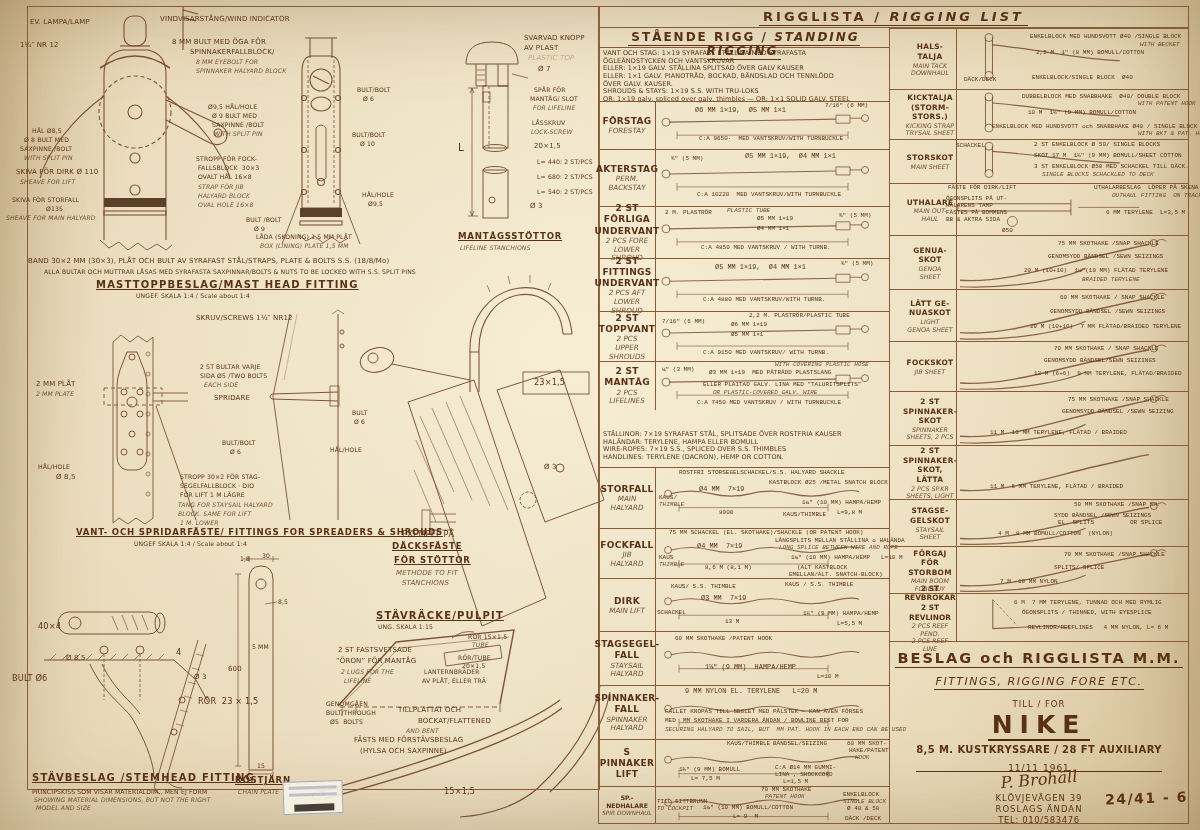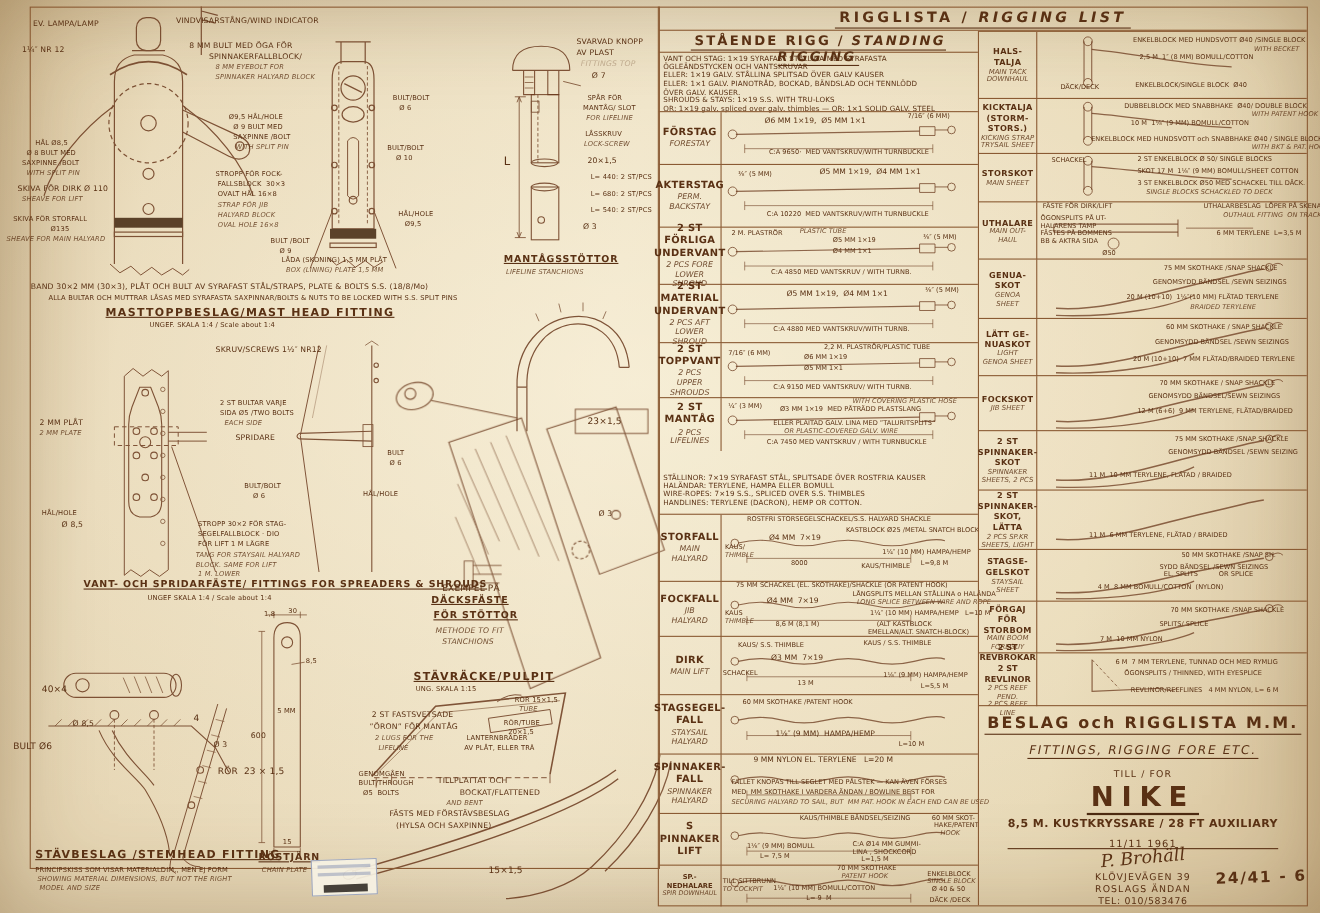--- a/index.html
+++ b/index.html
@@ -20,22 +20,22 @@
   #mid{position:absolute;left:0;top:21px;width:290px;height:795px;}
   #right{position:absolute;left:290px;top:21px;width:299px;height:795px;border-left:1px solid #8a5a33;box-sizing:border-box;}
   .sec-head{position:absolute;left:0;width:100%;height:20px;text-align:center;font-size:12px;font-weight:bold;
     letter-spacing:2px;border-bottom:1px solid #8a5a33;padding-top:2px;box-sizing:border-box;}
   .sec-head .ul{border-bottom:1.4px solid #5a3114;padding:0 3px 1px;}
   .intro{position:absolute;left:4px;right:2px;}
   .intro div{font-size:6.5px;line-height:1.18;white-space:nowrap;letter-spacing:.1px;}
   .trow{position:absolute;left:0;right:0;border-top:1px solid #8a5a33;}
   .tlabel{position:absolute;left:0;top:0;bottom:0;width:57px;border-right:1px solid #8a5a33;
     display:flex;flex-direction:column;justify-content:center;align-items:center;padding:1px;box-sizing:border-box;}
-  #right .tlabel{width:53px;}
-  .tcontent{position:absolute;left:58px;top:0;right:0;bottom:0;}
+  #right .tlabel{width:53px;margin-left:14px;}
+  .tcontent{position:absolute;left:58px;top:0;right:0;bottom:0;font-family:Liberation Mono, monospace;}
   #right .tcontent{left:54px;}
   .lsv{font-size:9px;font-weight:bold;letter-spacing:.3px;text-align:center;line-height:1.25;}
   .len{font-size:7.2px;font-style:italic;text-align:center;line-height:1.2;opacity:.85;}
   #right .lsv{font-size:7.4px;line-height:1.3;}
   #right .len{font-size:6.3px;}
   .trow.small .lsv{font-size:6.1px;letter-spacing:0;}
   .trow.small .len{font-size:5.8px;}
   .note{position:absolute;font-size:6.9px;line-height:1;white-space:pre;}
   .note.s{font-size:6px;}
   .note.e{font-style:italic;opacity:.85;}
@@ -267,21 +267,21 @@
       <div class="ann t" style="left: 352px; top: 132px;">BULT/BOLT</div>
       <div class="ann t" style="left: 360px; top: 141px;">Ø 10</div>
       <div class="ann t" style="left: 362px; top: 192px;">HÅL/HOLE</div>
       <div class="ann t" style="left: 368px; top: 201px;">Ø9,5</div>
       <div class="ann" style="left: 28px; top: 258px;">BAND 30×2 MM (30×3), PLÅT OCH BULT AV SYRAFAST STÅL/STRAPS, PLATE &amp; BOLTS S.S. (18/8/Mo)</div>
       <div class="ann t" style="left: 44px; top: 269px;">ALLA BULTAR OCH MUTTRAR LÅSAS MED SYRAFASTA SAXPINNAR/BOLTS &amp; NUTS TO BE LOCKED WITH S.S. SPLIT PINS</div>
       <div class="ann ttl" style="left: 96px; top: 279px;">MASTTOPPBESLAG/MAST HEAD FITTING</div>
       <div class="ann t" style="left: 136px; top: 293px;">UNGEF. SKALA 1:4 / Scale about 1:4</div>
       <div class="ann" style="left: 524px; top: 35px;">SVARVAD KNOPP</div>
       <div class="ann" style="left: 524px; top: 45px;">AV PLAST</div>
-      <div class="ann ghost" style="left: 528px; top: 55px;">FITTINGS TOP</div>
+      <div class="ann ghost" style="left: 528px; top: 55px;">PLASTIC TOP</div>
       <div class="ann" style="left: 538px; top: 66px;">Ø 7</div>
       <div class="ann t" style="left: 534px; top: 87px;">SPÅR FÖR</div>
       <div class="ann t" style="left: 530px; top: 96px;">MANTÅG/ SLOT</div>
       <div class="ann t e" style="left: 533px; top: 105px;">FOR LIFELINE</div>
       <div class="ann t" style="left: 532px; top: 120px;">LÅSSKRUV</div>
       <div class="ann t e" style="left: 531px; top: 129px;">LOCK-SCREW</div>
       <div class="ann" style="left: 534px; top: 143px;">20×1,5</div>
       <div class="ann t" style="left: 537px; top: 159px;">L= 440: 2 ST/PCS</div>
       <div class="ann t" style="left: 537px; top: 174px;">L= 680: 2 ST/PCS</div>
       <div class="ann t" style="left: 537px; top: 189px;">L= 540: 2 ST/PCS</div>
@@ -434,21 +434,21 @@
               <div class="note s e" style="left: 70px; top: 1px;">PLASTIC TUBE</div>
               <div class="note s" style="left: 100px; top: 9px;">Ø5 MM 1×19</div>
               <div class="note s" style="left: 100px; top: 19px;">Ø4 MM 1×1</div>
               <div class="note s" style="left: 182px; top: 6px;">⅜″ (5 MM)</div>
               <div class="note s" style="left: 44px; top: 38px;">C:A 4850 MED VANTSKRUV / WITH TURNB.</div>
             </div>
           </div>
           <div class="trow" style="top: 230px; height: 53px;">
             <div class="tlabel">
               <div class="lsv">2 ST</div>
-              <div class="lsv">MATERIAL</div>
+              <div class="lsv">FITTINGS</div>
               <div class="lsv">UNDERVANT</div>
               <div class="len">2 PCS AFT</div>
               <div class="len">LOWER SHROUD</div>
             </div>
             <div class="tcontent">
               <svg width="231" height="53" class="wiresvg">
                 <path d="M12 22.259999999999998 L 179 19.259999999999998" stroke="#6b3a1e" fill="none" stroke-width="1.1" opacity="0.75"></path>
                 <circle cx="9" cy="22.259999999999998" r="4" stroke="#6b3a1e" fill="none" stroke-width="0.9" opacity="0.75"></circle>
                 <path d="M179 15.259999999999998 h14 v8 h-14 z M193 18.259999999999998 H 205" stroke="#6b3a1e" fill="none" stroke-width="0.9" opacity="0.75"></path>
                 <circle cx="208" cy="18.259999999999998" r="3.5" stroke="#6b3a1e" fill="none" stroke-width="0.9" opacity="0.75"></circle>

